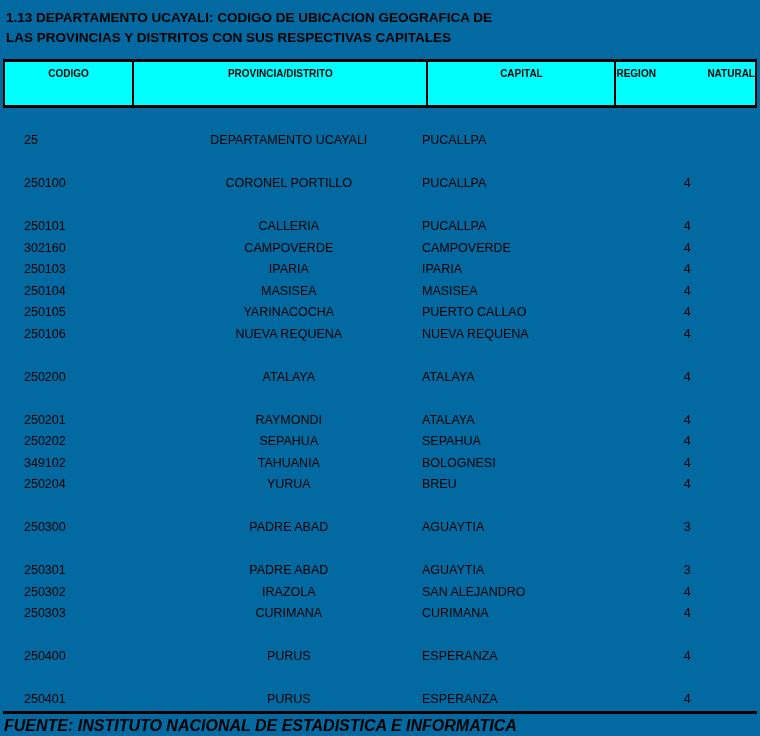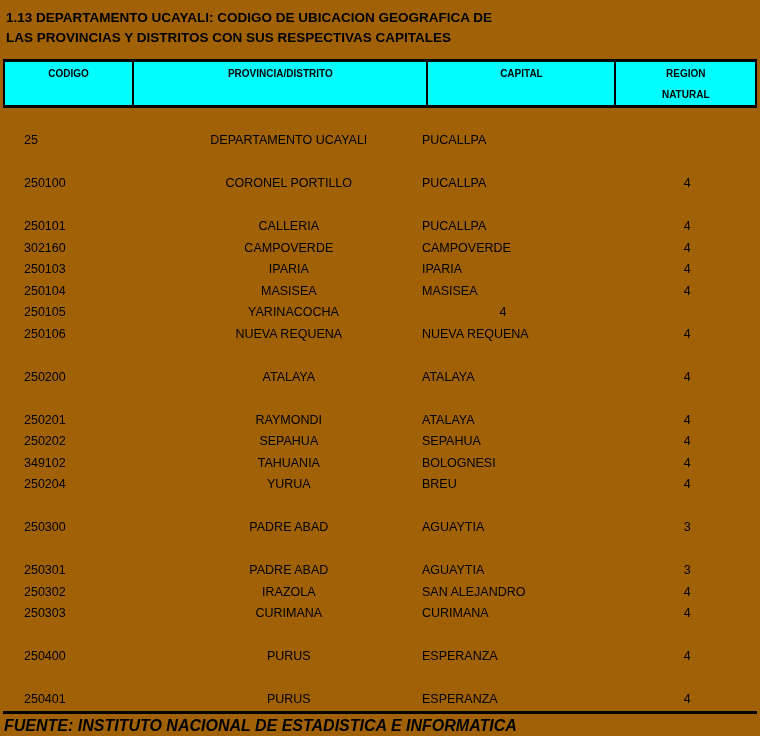--- a/index.html
+++ b/index.html
@@ -5,21 +5,21 @@
   html, body {
     margin: 0;
     padding: 0;
     background: #ffffff;
   }
   .page {
     position: relative;
     width: 760px;
     height: 736px;
     overflow: hidden;
-    background: #a16207;
+    background: #0369a1;
     color: #000000;
     font-family: "Liberation Sans", sans-serif;
   }
   .title {
     margin: 8px 0 0 6px;
     font-size: 13.5px;
     font-weight: bold;
     line-height: 20px;
     white-space: nowrap;
   }
@@ -41,21 +41,21 @@
     font-weight: bold;
     text-align: center;
     padding-top: 6px;
   }
   .th-codigo   { width: 136px; border-right: 2px solid #000000; }
   .th-provincia{ width: 310px; border-right: 2px solid #000000; }
   .th-capital  { width: 198px; border-right: 2px solid #000000; }
   .th-region   {
     width: 146px;
     display: flex;
-    flex-direction: column;
+    flex-direction: row;
     justify-content: space-between;
     padding-bottom: 5px;
   }
   
   .rows { margin-top: 22px; }
   .row {
     display: flex;
     height: 21.5px;
     line-height: 21.5px;
     font-size: 12.5px;
@@ -145,20 +145,21 @@
     <div class="row">
       <div class="rc-codigo">250104</div>
       <div class="rc-provincia">MASISEA</div>
       <div class="rc-capital">MASISEA</div>
       <div class="rc-region">4</div>
     </div>
 
     <div class="row">
       <div class="rc-codigo">250105</div>
       <div class="rc-provincia">YARINACOCHA</div>
+      <div class="rc-capital">PUERTO CALLAO</div>
       <div class="rc-region">4</div>
     </div>
 
     <div class="row">
       <div class="rc-codigo">250106</div>
       <div class="rc-provincia">NUEVA REQUENA</div>
       <div class="rc-capital">NUEVA REQUENA</div>
       <div class="rc-region">4</div>
     </div>
 

